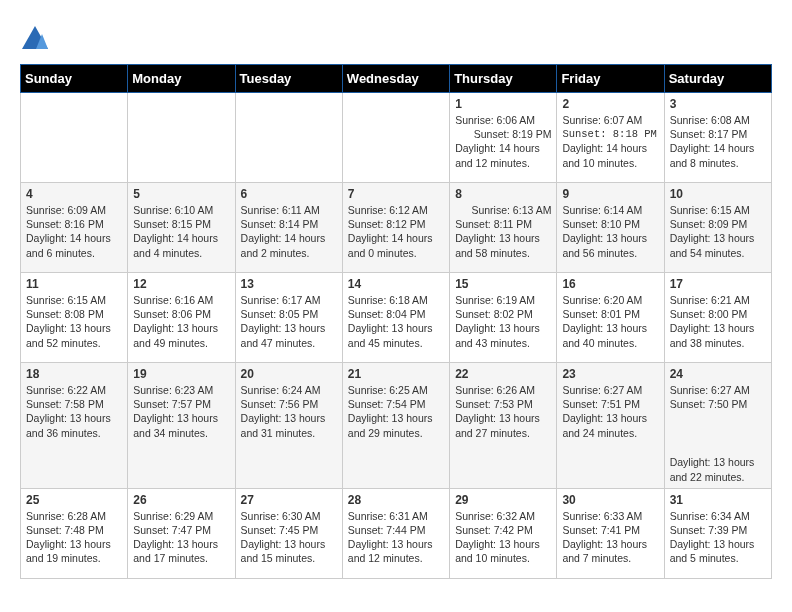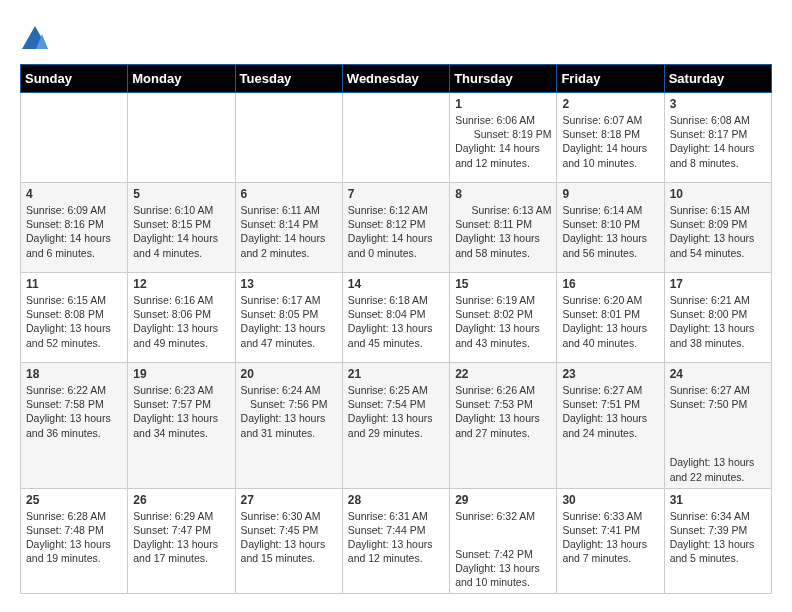--- a/index.html
+++ b/index.html
@@ -128,21 +128,21 @@
         <td class="empty-cell"></td>
         <td>
           <span class="day-number">1</span>
           <div style="line-height: 1.35;">Sunrise: 6:06 AM</div>
           <div style="line-height: 1.35; text-align: right;">Sunset: 8:19 PM</div>
           <div style="line-height: 1.35;">Daylight: 14 hours and 12 minutes.</div>
         </td>
         <td>
           <span class="day-number">2</span>
           <div style="line-height: 1.35;">Sunrise: 6:07 AM</div>
-          <div style="line-height: 1.35;">Sunset: 8:18 PM</div>
+          <div style="line-height: 1.35; font-family: Liberation Mono, monospace;">Sunset: 8:18 PM</div>
           <div style="line-height: 1.35;">Daylight: 14 hours and 10 minutes.</div>
         </td>
         <td>
           <span class="day-number">3</span>
           <div style="line-height: 1.35;">Sunrise: 6:08 AM</div>
           <div style="line-height: 1.35;">Sunset: 8:17 PM</div>
           <div style="line-height: 1.35;">Daylight: 14 hours and 8 minutes.</div>
         </td>
       </tr>
       <tr>
@@ -242,21 +242,21 @@
         </td>
         <td>
           <span class="day-number">19</span>
           <div style="line-height: 1.35;">Sunrise: 6:23 AM</div>
           <div style="line-height: 1.35;">Sunset: 7:57 PM</div>
           <div style="line-height: 1.35;">Daylight: 13 hours and 34 minutes.</div>
         </td>
         <td>
           <span class="day-number">20</span>
           <div style="line-height: 1.35;">Sunrise: 6:24 AM</div>
-          <div style="line-height: 1.35; text-align: center;">Sunset: 7:56 PM</div>
+          <div style="line-height: 1.35;">Sunset: 7:56 PM</div>
           <div style="line-height: 1.35;">Daylight: 13 hours and 31 minutes.</div>
         </td>
         <td>
           <span class="day-number">21</span>
           <div style="line-height: 1.35;">Sunrise: 6:25 AM</div>
           <div style="line-height: 1.35;">Sunset: 7:54 PM</div>
           <div style="line-height: 1.35;">Daylight: 13 hours and 29 minutes.</div>
         </td>
         <td>
           <span class="day-number">22</span>
@@ -298,21 +298,21 @@
         </td>
         <td>
           <span class="day-number">28</span>
           <div style="line-height: 1.35;">Sunrise: 6:31 AM</div>
           <div style="line-height: 1.35;">Sunset: 7:44 PM</div>
           <div style="line-height: 1.35;">Daylight: 13 hours and 12 minutes.</div>
         </td>
         <td>
           <span class="day-number">29</span>
           <div style="line-height: 1.35;">Sunrise: 6:32 AM</div>
-          <div style="line-height: 1.35; margin-top: 24px;">Sunset: 7:42 PM</div>
+          <div style="line-height: 1.35;">Sunset: 7:42 PM</div>
           <div style="line-height: 1.35;">Daylight: 13 hours and 10 minutes.</div>
         </td>
         <td>
           <span class="day-number">30</span>
           <div style="line-height: 1.35;">Sunrise: 6:33 AM</div>
           <div style="line-height: 1.35;">Sunset: 7:41 PM</div>
           <div style="line-height: 1.35;">Daylight: 13 hours and 7 minutes.</div>
         </td>
         <td>
           <span class="day-number">31</span>

